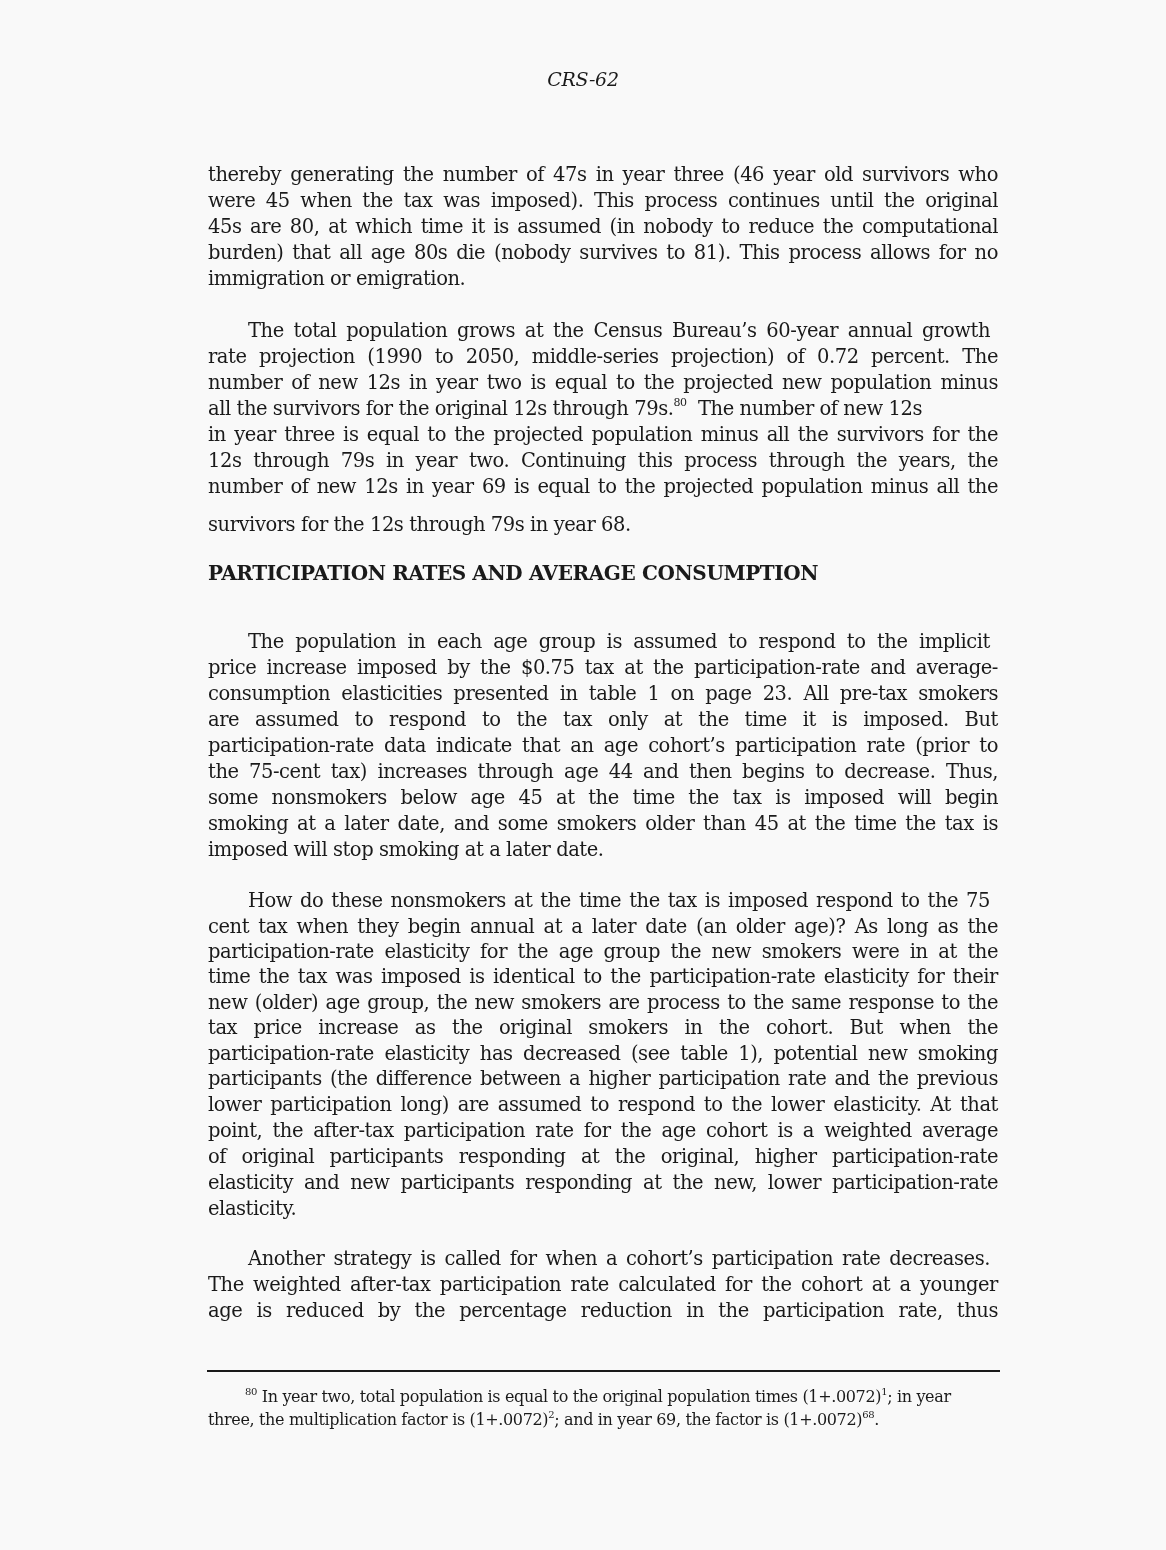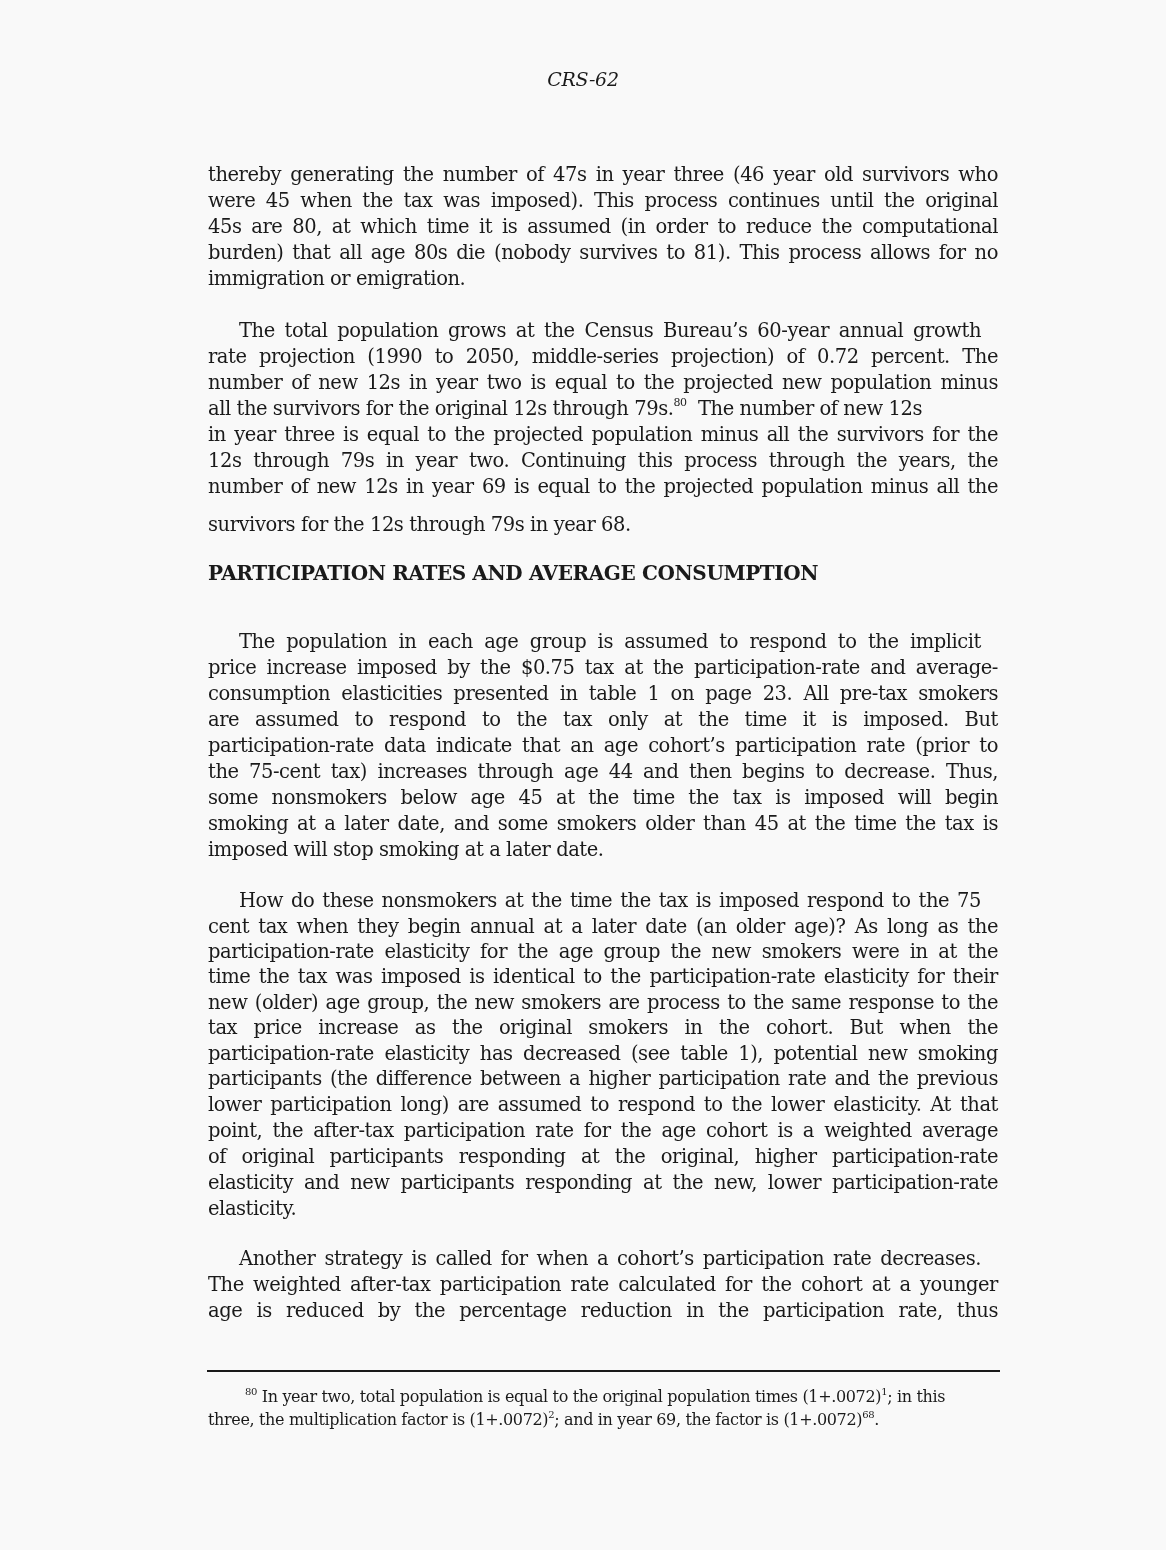--- a/index.html
+++ b/index.html
@@ -16,21 +16,21 @@
     position: absolute; top: 68px; left: 0; width: 1166px;
     text-align: center; font-size: 19px; letter-spacing: -0.3px; font-style: italic;
   }
   .line {
     position: absolute; left: 208px; width: 790px;
     font-size: 19.5px; line-height: 26px; white-space: nowrap;
     letter-spacing: -0.45px;
     margin-top: 16px;
   }
   .line.j { text-align: justify; text-align-last: justify; }
-  .line.indent { left: 239px; width: 742px; }
+  .line.indent { left: 248px; width: 742px; }
   .heading {
     position: absolute; left: 208px; top: 561px;
     font-size: 20px; font-weight: bold; letter-spacing: -0.4px; white-space: nowrap; text-align: right;
   }
   sup { font-size: 11px; vertical-align: 9px; line-height: 0; }
   .rule { position: absolute; left: 207px; top: 1370px; width: 793px; height: 0; border-top: 2px solid #1a1a1a; }
   .fn {
     position: absolute; left: 208px; width: 792px;
     font-size: 16px; line-height: 22px; white-space: nowrap; letter-spacing: -0.35px;
   }
@@ -40,21 +40,21 @@
 </head>
 <body>
 
 <div class="page">
 
   <div class="header">CRS-62</div>
 
   <div>
     <div class="line j" style="top:146px">thereby generating the number of 47s in year three (46 year old survivors who</div>
     <div class="line j" style="top:172px">were 45 when the tax was imposed).  This process continues until the original</div>
-    <div class="line j" style="top:198px">45s are 80, at which time it is assumed (in order to reduce the computational</div>
+    <div class="line j" style="top:198px">45s are 80, at which time it is assumed (in nobody to reduce the computational</div>
     <div class="line j" style="top:224px">burden) that all age 80s die (nobody survives to 81).  This process allows for no</div>
     <div class="line" style="top:250px">immigration or emigration.</div>
   </div>
 
   <div>
     <div class="line j indent" style="top:302px">The total population grows at the Census Bureau’s 60-year annual growth</div>
     <div class="line j" style="top:328px">rate projection (1990 to 2050, middle-series projection) of 0.72 percent.  The</div>
     <div class="line j" style="top:354px">number of new 12s in year two is equal to the projected new population minus</div>
     <div class="line" style="top:380px"><span>all the survivors for the original 12s through 79s.</span><sup>80</sup><span style="white-space:pre">  The number of new 12s</span></div>
     <div class="line j" style="top:406px">in year three is equal to the projected population minus all the survivors for the</div>
@@ -95,17 +95,17 @@
 
   <div>
     <div class="line j indent" style="top:1230px">Another strategy is called for when a cohort’s participation rate decreases.</div>
     <div class="line j" style="top:1256px">The weighted after-tax participation rate calculated for the cohort at a younger</div>
     <div class="line j" style="top:1282px">age is reduced by the percentage reduction in the participation rate, thus</div>
   </div>
 
   <div class="rule"></div>
 
   <div>
-    <div class="fn indent" style="top:1386px"><sup>80</sup><span style="white-space:pre"> In year two, total population is equal to the original population times (1+.0072)</span><sup>1</sup><span>; in this</span></div>
+    <div class="fn indent" style="top:1386px"><sup>80</sup><span style="white-space:pre"> In year two, total population is equal to the original population times (1+.0072)</span><sup>1</sup><span>; in year</span></div>
     <div class="fn" style="top:1409px"><span>three, the multiplication factor is (1+.0072)</span><sup>2</sup><span>; and in year 69, the factor is (1+.0072)</span><sup>68</sup><span>.</span></div>
   </div>
 
 </div>
 
 </body></html>

